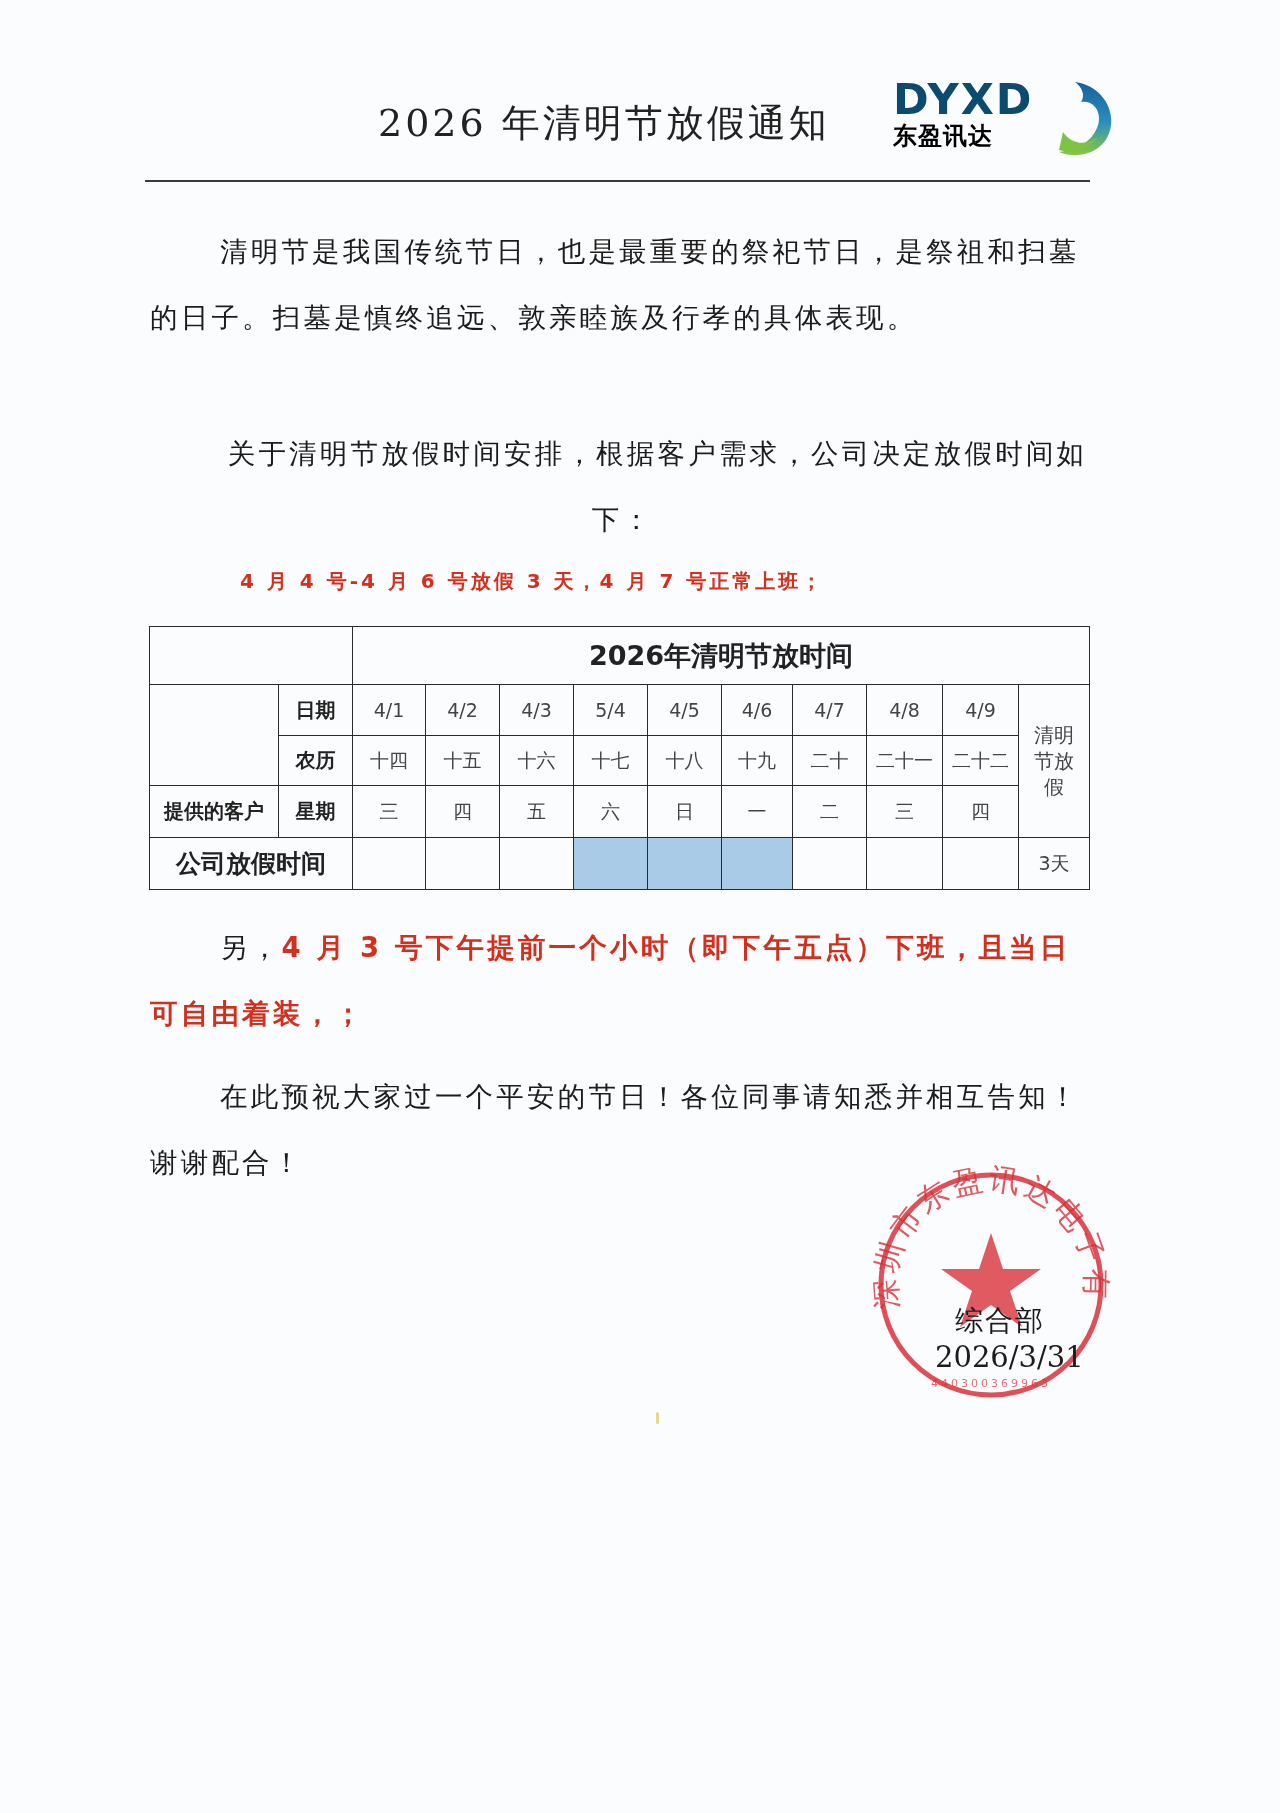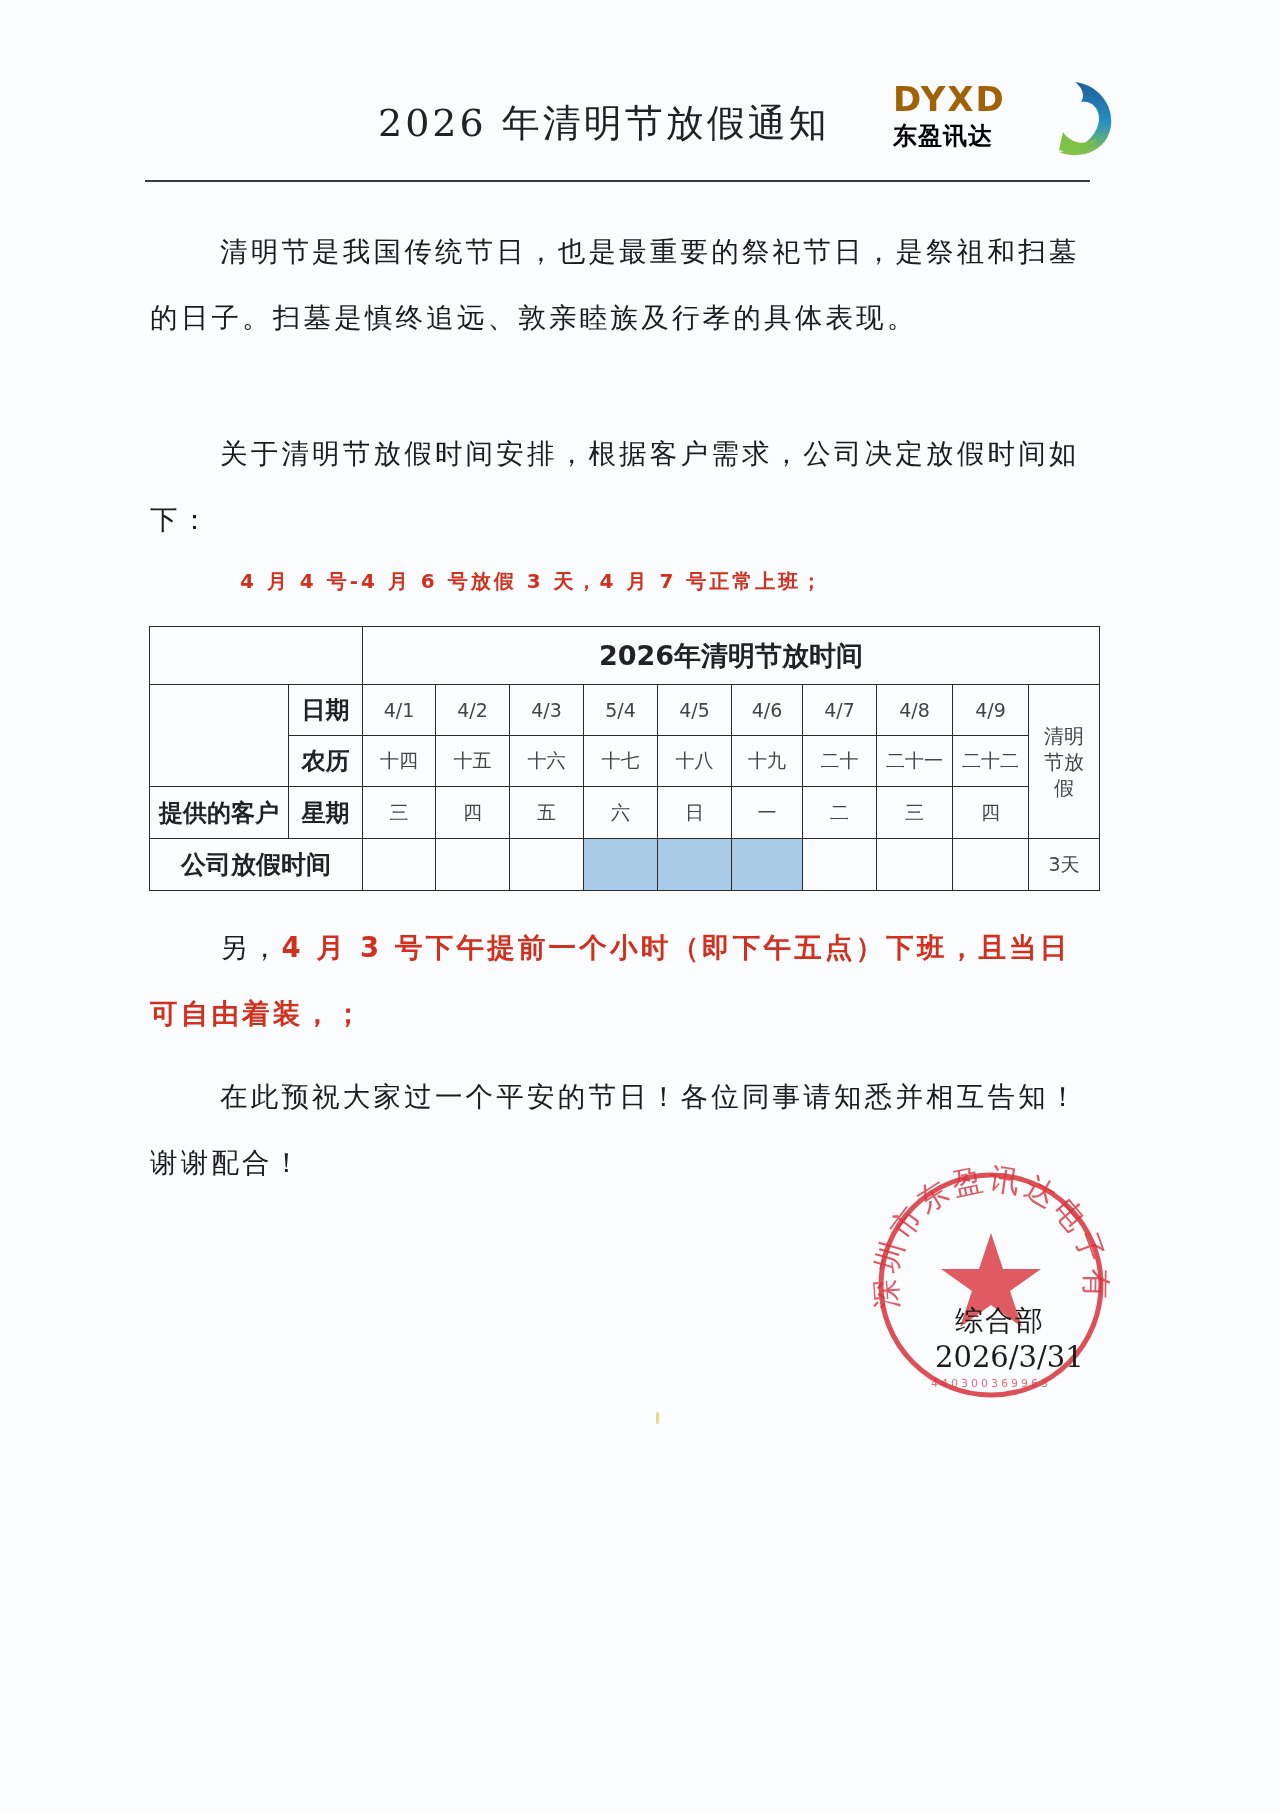--- a/index.html
+++ b/index.html
@@ -10,21 +10,21 @@
     color: #1c1c1c;
   }
   .abs { position: absolute; }
   .title {
     left: 378px; top: 98px; font-size: 38px; letter-spacing: 3px;
     font-family: "DejaVu Serif", serif; color: #222; white-space: nowrap;
   }
   .logo { left: 893px; top: 80px; width: 225px; height: 80px; }
   .logo .letters {
     position: absolute; left: 0; top: 2px; font-family: "DejaVu Sans", sans-serif;
-    font-weight: bold; font-size: 34px; color: #a16207; letter-spacing: 2px; line-height: 34px;
+    font-weight: bold; font-size: 43px; color: #0c4a6e; letter-spacing: 2px; line-height: 34px;
   }
   .logo .cn {
     position: absolute; left: 0; top: 40px; font-family: "DejaVu Sans", sans-serif;
     font-weight: bold; font-size: 24px; color: #000000; line-height: 32px; letter-spacing: 1px;
   }
   .logo svg { position: absolute; left: 162px; top: 0; }
   .rule { left: 145px; top: 180px; width: 945px; height: 2px; background: #3a3a3a; }
   .para {
     font-size: 27.5px; line-height: 66px; letter-spacing: 3.2px; width: 945px; left: 150px;
   }
@@ -32,21 +32,21 @@
   .red { color: #d2301e; font-family: "DejaVu Sans", sans-serif; font-weight: bold; }
   .redline { left: 240px; top: 568px; font-size: 20px; letter-spacing: 3px; white-space: nowrap; }
   table.sched {
     position: absolute; left: 149px; top: 626px; border-collapse: collapse;
     font-family: "DejaVu Sans", "Liberation Sans", sans-serif; table-layout: fixed;
   }
   table.sched td {
     border: 1.5px solid #2a2a2a; text-align: center; padding: 9px; color: #444;
     font-size: 19px; overflow: hidden; white-space: nowrap;
   }
-  table.sched td.hd { font-weight: bold; color: #222; font-size: 24px; }
+  table.sched td.hd { font-weight: bold; color: #222; font-size: 20px; }
   table.sched td.big { font-weight: bold; color: #222; font-size: 25px; }
   table.sched td.caption { font-weight: bold; color: #222; font-size: 27px; }
   table.sched td.holiday { background: #a9cbe8; }
   table.sched td.wrap { white-space: normal; line-height: 26px; font-size: 20px; }
   .seal { left: 866px; top: 1165px; width: 250px; height: 240px; }
   .dept { left: 955px; top: 1280px; font-size: 28px; letter-spacing: 2px; white-space: nowrap; margin-top: 22px; }
   .date { left: 935px; top: 1340px; font-size: 29px; white-space: nowrap; }
   .speck { left: 656px; top: 1412px; width: 3px; height: 12px; background: #e6d98a; border-radius: 2px; }
 </style>
 </head>
@@ -69,21 +69,21 @@
     <path d="M8 52 C16 64 30 66 42 58 C34 70 18 74 4 70 Z" fill="#7dc242"></path>
   </svg>
 </div>
 
 <div class="abs rule"></div>
 
 <div class="abs para" style="top:218px;">
   <span class="indent"></span><span>清明节是我国传统节日，也是最重要的祭祀节日，是祭祖和扫墓的日子。扫墓是慎终追远、敦亲睦族及行孝的具体表现。</span>
 </div>
 
-<div class="abs para" style="top:420px;">
+<div class="abs para" style="top:420px;text-align:center;">
   <span class="indent"></span><span>关于清明节放假时间安排，根据客户需求，公司决定放假时间如下：</span>
 </div>
 
 <div class="abs red redline">4 月 4 号-4 月 6 号放假 3 天，4 月 7 号正常上班；</div>
 
 <table class="sched">
   <colgroup>
     <col style="width:129px">
       <col style="width:74px">
     <col style="width:73px">

